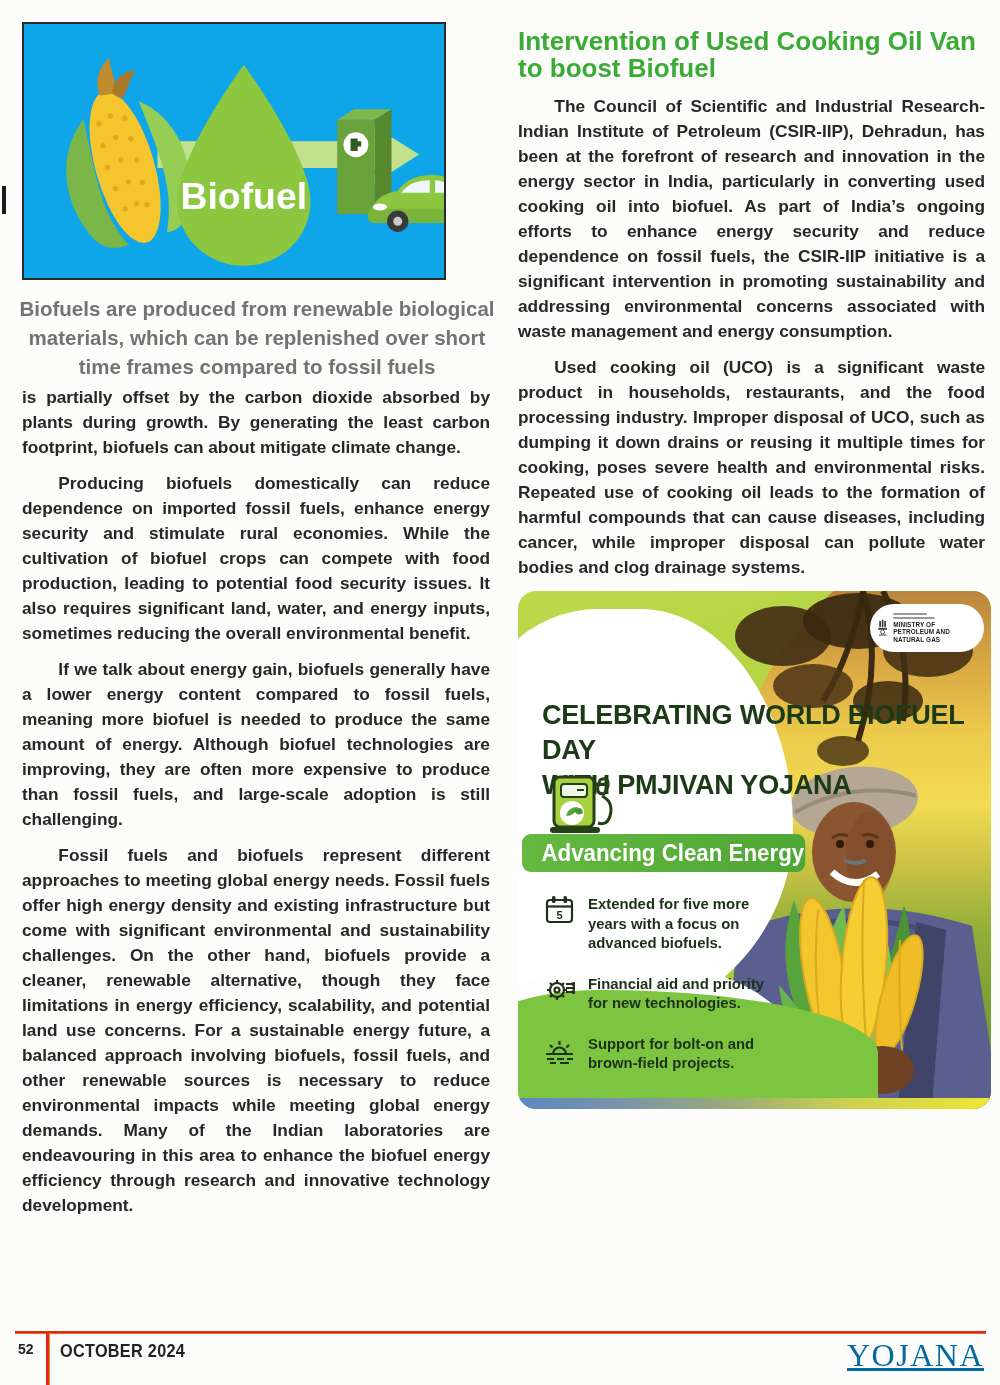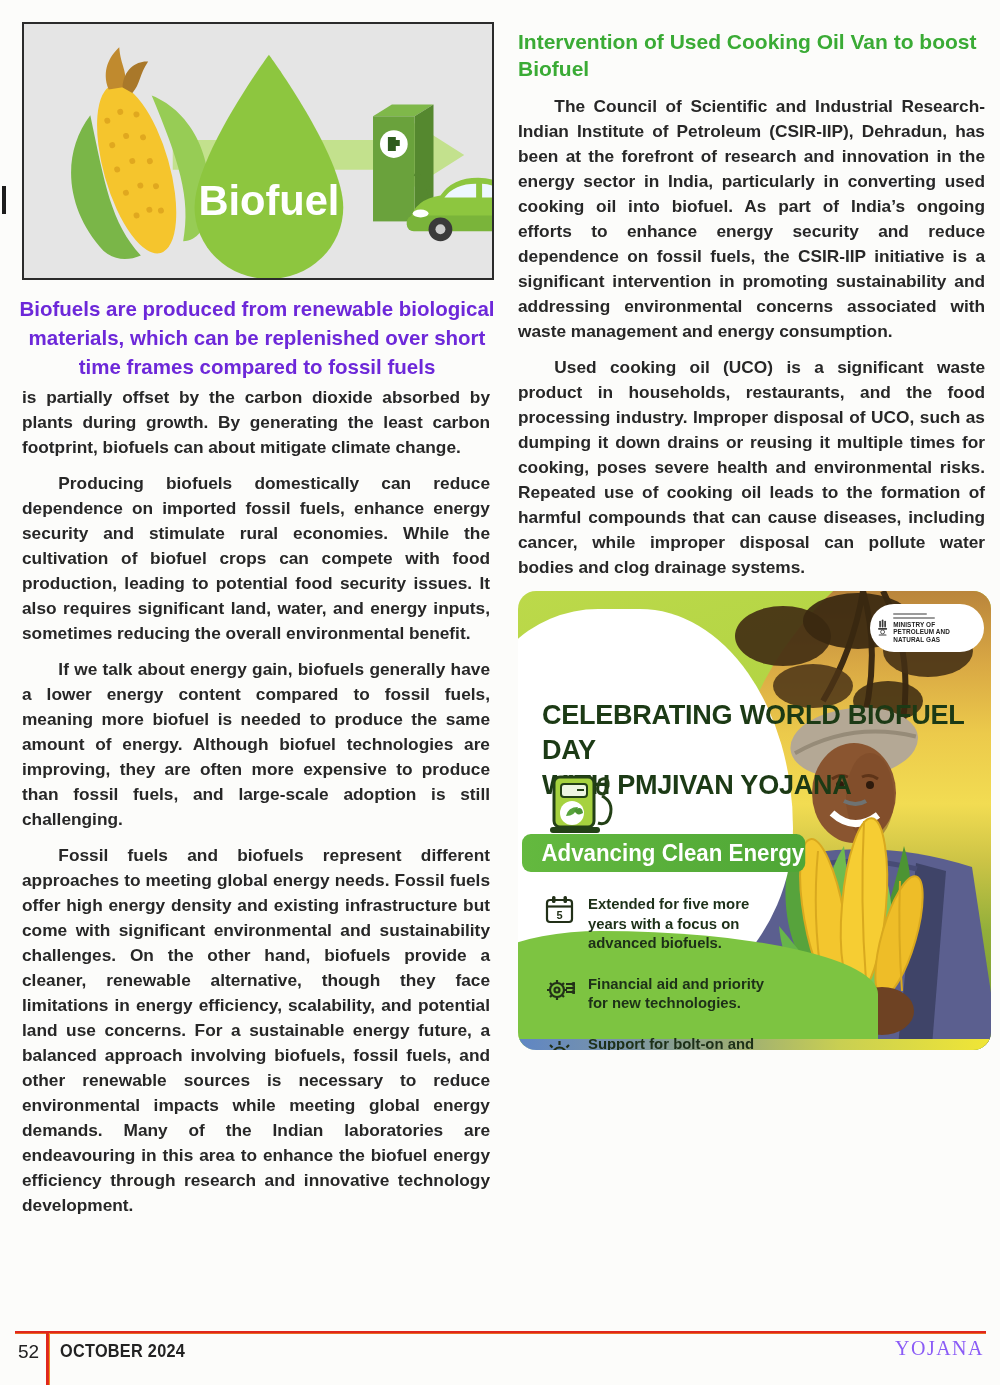--- a/index.html
+++ b/index.html
@@ -1,38 +1,38 @@
 <!DOCTYPE html>
 <html><head>
 <meta charset="utf-8">
 <style>
   html,body{margin:0;padding:0;background:#e8e8e8;}
   .page{position:relative;width:1000px;height:1385px;background:#fcfcfa;
         font-family:"Liberation Sans",sans-serif;overflow:hidden;margin:0 auto;}
 
   
-  .illus-frame{position:absolute;left:22px;top:22px;width:472px;height:258px;
-               background:#e5e5e5;border:2px solid #2b2b2b;box-sizing:border-box;}
+  .illus-frame{position:absolute;left:22px;top:22px;width:424px;height:258px;
+               background:#0ea5e9;border:2px solid #2b2b2b;box-sizing:border-box;}
   .illus-frame svg{width:100%;height:100%;display:block;}
 
   .caption{position:absolute;left:16px;top:294px;width:482px;text-align:center;
-           font-weight:bold;font-size:20.5px;line-height:29px;color:#6d28d9;}
+           font-weight:bold;font-size:20.5px;line-height:29px;color:#737373;}
 
   
   .col-left{position:absolute;left:22px;top:385px;width:468px;}
   .col-right{position:absolute;left:518px;top:28px;width:467px;}
   p.body{margin:0 0 11px 0;font-size:17.3px;line-height:25px;color:#272727;
          text-align:justify;text-indent:2.1em;font-weight:bold;}
   p.body.noindent{text-indent:0;}
-  h2.green{margin:0 0 12px 0;font-size:21px;line-height:27px;font-weight:bold;color:#3aab35;}
+  h2.green{margin:0 0 12px 0;font-size:26px;line-height:27px;font-weight:bold;color:#3aab35;}
 
   .scan-mark{position:absolute;left:2px;top:186px;width:4px;height:28px;background:#1c1c1c;}
 
   
-  .poster{position:relative;width:473px;height:459px;border-radius:18px;
+  .poster{position:relative;width:473px;height:518px;border-radius:18px;
           overflow:hidden;background:linear-gradient(160deg,#bcd94a,#9fca36);}
   .photo{position:absolute;left:205px;top:-95px;width:700px;height:700px;border-radius:50%;
          background:linear-gradient(180deg,#8a5a2a 0%,#b5803a 12%,#d9a844 24%,#ecca4b 34%,
                     #f2dc52 44%,#cdc446 52%,#93af3a 62%,#7da035 72%,#5c842c 100%);z-index:1;}
   .trees{position:absolute;left:195px;top:0;width:290px;height:330px;z-index:2;}
   .farmer{position:absolute;right:-8px;bottom:4px;width:305px;height:365px;z-index:3;}
   .white-blob{position:absolute;left:-45px;top:18px;width:320px;height:420px;background:#ffffff;
          border-radius:45% 55% 75% 25% / 35% 60% 55% 45%;z-index:4;}
   .light-blob{position:absolute;left:-55px;top:370px;width:335px;height:185px;
          background:linear-gradient(180deg,#ffffff,#e9f0ea);border-radius:50%;z-index:4;}
@@ -59,25 +59,25 @@
            display:flex;flex-direction:column;gap:21px;}
   .bullet{display:flex;gap:13px;align-items:flex-start;}
   .bullet .btxt{font-size:15.5px;line-height:19.5px;font-weight:bold;color:#1d3018;
                 transform:scaleX(.96);transform-origin:left top;width:190px;}
 
   
   .footer-rule{position:absolute;left:15px;right:14px;top:1331px;height:3px;
                background:linear-gradient(180deg,#e0261c 0%,#e0261c 65%,#f0a428 100%);}
   .footer-vline{position:absolute;left:46px;top:1333px;width:3.5px;height:52px;
                background:linear-gradient(90deg,#e0261c 0%,#e0261c 60%,#f2c21e 100%);}
-  .page-num{position:absolute;left:18px;top:1341px;font-size:19px;font-weight:normal;color:#222;}
+  .page-num{position:absolute;left:18px;top:1341px;font-size:14px;font-weight:bold;color:#222;}
   .issue{position:absolute;left:60px;top:1341px;font-size:17.5px;font-weight:bold;color:#222;
          transform:scaleX(.93);transform-origin:left top;letter-spacing:.3px;}
   .magazine{position:absolute;right:16px;top:1337px;font-family:"Liberation Serif",serif;
-            font-size:20px;color:#8b5cf6;letter-spacing:1.5px;}
+            font-size:32px;color:#0369a1;letter-spacing:1.5px;text-decoration:underline;}
 </style>
 </head>
 <body>
 
 <div class="page">
 
   <div class="scan-mark"></div>
 
   <div class="illus-frame">
     <svg viewBox="0 0 472 254">

